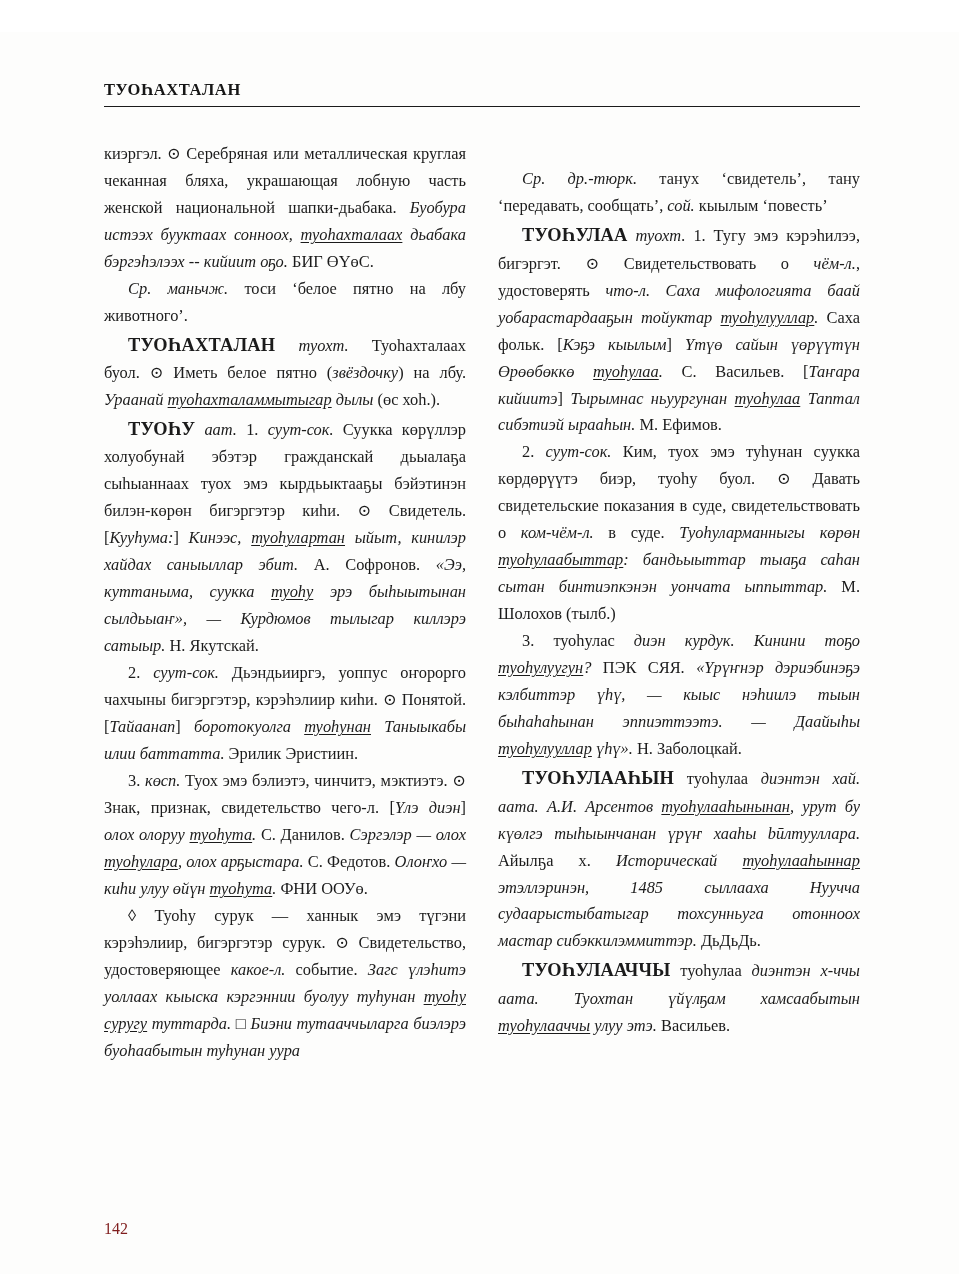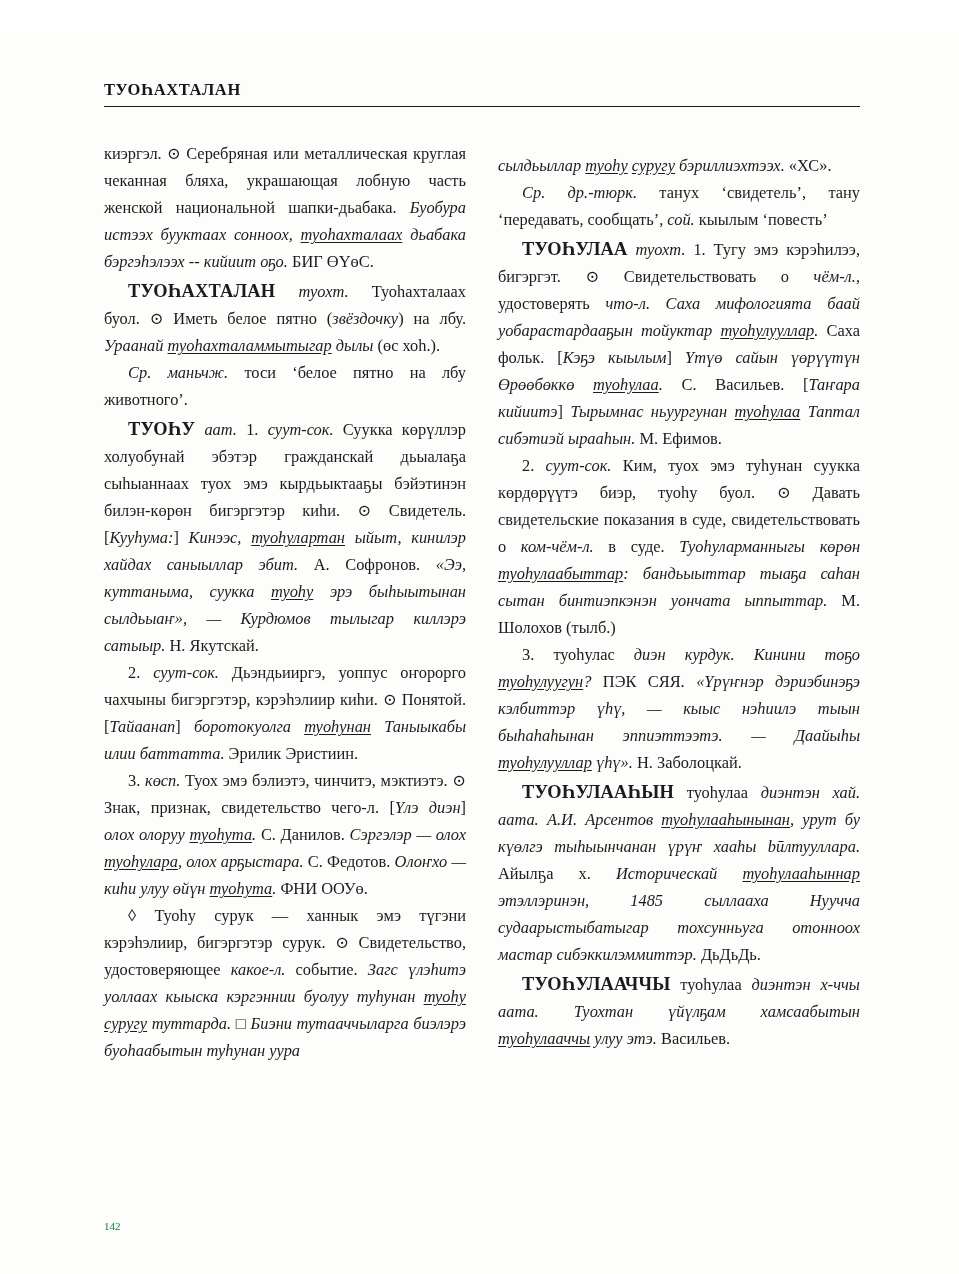--- a/index.html
+++ b/index.html
@@ -92,46 +92,45 @@
   }
   .sym {
     font-style: normal;
     font-weight: normal;
   }
   
   .folio {
     position: absolute;
     left: 104px;
     top: 1188px;
-    font-size: 11px;
-    color: #15803d;
+    font-size: 16px;
+    color: #7f1d1d;
     font-family: "Liberation Serif", "DejaVu Serif", serif;
   }
 </style>
 </head>
 <body>
 
 <div class="page">
   <div class="page-inner">
 
     <div class="runhead">ТУОҺАХТАЛАН</div>
     <hr class="rule">
 
     <div class="columns">
       <div class="col" id="col-left">
           <p class="par noind"><span>киэргэл. </span><span class="sym">⊙</span><span> Серебряная или металлическая круглая чеканная бляха, украшающая лобную часть женской национальной шапки-</span><span class="sub">дьабака.</span><span> </span><span class="it">Буобура истээх бууктаах сонноох, </span><span class="u">туоһахталаах</span><span class="it"> дьабака бэргэһэлээх -- кийиит оҕо.</span><span> БИГ ӨҮөС.</span></p>
+          <p class="par ind"><span class="it">Ср. маньчж.</span><span> </span><span class="sub">тоси</span><span> ‘белое пятно на лбу животного’.</span></p>
           <p class="par ind"><span class="hw">ТУОҺАХТАЛАН</span><span> </span><span class="it">туохт.</span><span> Туоһахталаах буол. </span><span class="sym">⊙</span><span> Иметь белое пятно (</span><span class="it">звёздочку</span><span>) на лбу. </span><span class="it">Ураанай </span><span class="u">туоһахталаммытыгар</span><span class="it"> дылы</span><span> (өс хоһ.).</span></p>
-          <p class="par ind"><span class="it">Ср. маньчж.</span><span> </span><span class="sub">тоси</span><span> ‘белое пятно на лбу животного’.</span></p>
           <p class="par ind"><span class="hw">ТУОҺУ</span><span> </span><span class="it">аат.</span><span> 1. </span><span class="it">суут-сок.</span><span> Суукка көрүллэр холуобунай эбэтэр гражданскай дьыалаҕа сыһыаннаах туох эмэ кырдьыктааҕы бэйэтинэн билэн-көрөн бигэргэтэр киһи. </span><span class="sym">⊙</span><span> Свидетель. [</span><span class="it">Кууһума:</span><span>] </span><span class="it">Кинээс, </span><span class="u">туоһулартан</span><span class="it"> ыйыт, кинилэр хайдах саныыллар эбит.</span><span> А. Софронов. </span><span class="it">«Ээ, куттаныма, суукка </span><span class="u">туоһу</span><span class="it"> эрэ быһыытынан сылдьыаҥ», — Курдюмов тылыгар киллэрэ сатыыр.</span><span> Н. Якутскай.</span></p>
           <p class="par ind"><span>2. </span><span class="it">суут-сок.</span><span> Дьэндьииргэ, уоппус оҥорорго чахчыны бигэргэтэр, кэрэһэлиир киһи. </span><span class="sym">⊙</span><span> Понятой. [</span><span class="it">Тайаанап</span><span>] </span><span class="it">боротокуолга </span><span class="u">туоһунан</span><span class="it"> Таныыкабы илии баттатта.</span><span> Эрилик Эристиин.</span></p>
           <p class="par ind"><span>3. </span><span class="it">көсп.</span><span> Туох эмэ бэлиэтэ, чинчитэ, мэктиэтэ. </span><span class="sym">⊙</span><span> Знак, признак, свидетельство чего-л. [</span><span class="it">Үлэ диэн</span><span>] </span><span class="it">олох олоруу </span><span class="u">туоһута</span><span class="it">.</span><span> С. Данилов. </span><span class="it">Сэргэлэр — олох </span><span class="u">туоһулара</span><span class="it">, олох арҕыстара.</span><span> С. Федотов. </span><span class="it">Олоҥхо — киһи улуу өйүн </span><span class="u">туоһута</span><span class="it">.</span><span> ФНИ ООУө.</span></p>
           <p class="par ind"><span class="sym">◊</span><span> </span><span class="sub">Туоһу сурук</span><span> — ханнык эмэ түгэни кэрэһэлиир, бигэргэтэр сурук. </span><span class="sym">⊙</span><span> Свидетельство, удостоверяющее </span><span class="it">какое-л.</span><span> событие. </span><span class="it">Загс үлэһитэ уоллаах кыыска кэргэннии буолуу туһунан </span><span class="u">туоһу суругу</span><span class="it"> туттарда.</span><span> </span><span class="sym">□</span><span> </span><span class="it">Биэни тутааччыларга биэлэрэ буоһаабытын туһунан уура</span></p>
         </div>
       <div class="col" id="col-right">
-          <p class="par noind"><span class="it">сылдьыллар </span><span class="u">туоһу</span><span class="it"> </span><span class="u">суругу</span><span class="it"> бэриллиэхтээх.</span><span> «ХС».</span></p>
           <p class="par ind"><span class="it">Ср. др.-тюрк.</span><span> </span><span class="sub">танух</span><span> ‘свидетель’, </span><span class="sub">тану</span><span> ‘передавать, сообщать’, </span><span class="it">сой.</span><span> </span><span class="sub">кыылым</span><span> ‘повесть’</span></p>
           <p class="par ind"><span class="hw">ТУОҺУЛАА</span><span> </span><span class="it">туохт.</span><span> 1. Тугу эмэ кэрэһилээ, бигэргэт. </span><span class="sym">⊙</span><span> Свидетельствовать о </span><span class="it">чём-л.</span><span>, удостоверять </span><span class="it">что-л.</span><span> </span><span class="it">Саха мифологията баай уобарастардааҕын тойуктар </span><span class="u">туоһулууллар</span><span class="it">.</span><span> Саха фольк. [</span><span class="it">Кэҕэ кыылым</span><span>] </span><span class="it">Үтүө сайын үөрүүтүн Өрөөбөккө </span><span class="u">туоһулаа</span><span class="it">.</span><span> С. Васильев. [</span><span class="it">Таҥара кийиитэ</span><span>] </span><span class="it">Тырымнас ньуургунан </span><span class="u">туоһулаа</span><span class="it"> Таптал сибэтиэй ырааһын.</span><span> М. Ефимов.</span></p>
           <p class="par ind"><span>2. </span><span class="it">суут-сок.</span><span> Ким, туох эмэ туһунан суукка көрдөрүүтэ биэр, туоһу буол. </span><span class="sym">⊙</span><span> Давать свидетельские показания в суде, свидетельствовать о </span><span class="it">ком-чём-л.</span><span> в суде. </span><span class="it">Туоһуларманныгы көрөн </span><span class="u">туоһулаабыттар</span><span class="it">: бандьыыттар тыаҕа саһан сытан бинтиэпкэнэн уончата ыппыттар.</span><span> М. Шолохов (тылб.)</span></p>
           <p class="par ind"><span>3. </span><span class="sub">туоһулас</span><span> </span><span class="it">диэн курдук. Кинини тоҕо </span><span class="u">туоһулуугун</span><span class="it">?</span><span> ПЭК СЯЯ. </span><span class="it">«Үрүҥнэр дэриэбинэҕэ кэлбиттэр үһү, — кыыс нэһиилэ тыын быһаһаһынан эппиэттээтэ. — Даайыһы </span><span class="u">туоһулууллар</span><span class="it"> үһү».</span><span> Н. Заболоцкай.</span></p>
           <p class="par ind"><span class="hw">ТУОҺУЛААҺЫН</span><span> </span><span class="sub">туоһулаа</span><span> </span><span class="it">диэнтэн хай. аата.</span><span> </span><span class="it">А.И. Арсентов </span><span class="u">туоһулааһынынан</span><span class="it">, урут бу күөлгэ тыһыынчанан үрүҥ хааһы būлтууллара.</span><span> Айылҕа х. </span><span class="it">Историческай </span><span class="u">туоһулааһыннар</span><span class="it"> этэллэринэн, 1485 сыллааха Нуучча судаарыстыбатыгар тохсунньуга отонноох мастар сибэккилэммиттэр.</span><span> ДьДьДь.</span></p>
           <p class="par ind"><span class="hw">ТУОҺУЛААЧЧЫ</span><span> </span><span class="sub">туоһулаа</span><span> </span><span class="it">диэнтэн х-ччы аата.</span><span> </span><span class="it">Туохтан үйүлҕам хамсаабытын </span><span class="u">туоһулааччы</span><span class="it"> улуу этэ.</span><span> Васильев.</span></p>
         </div>
     </div>
 
   </div>

